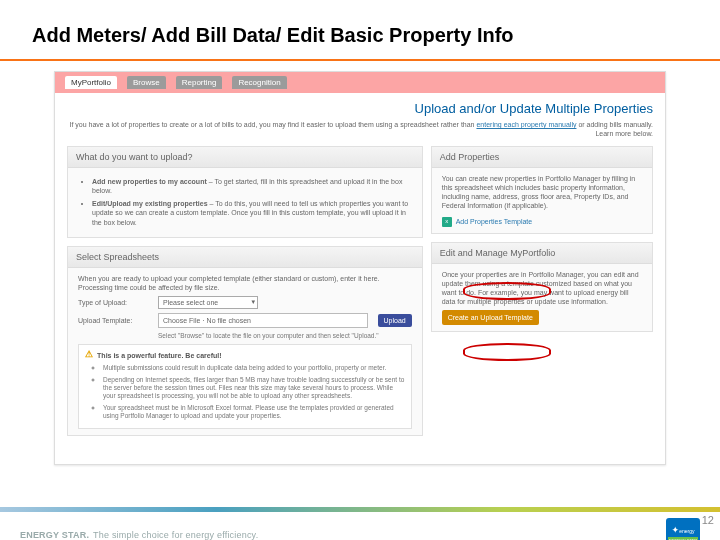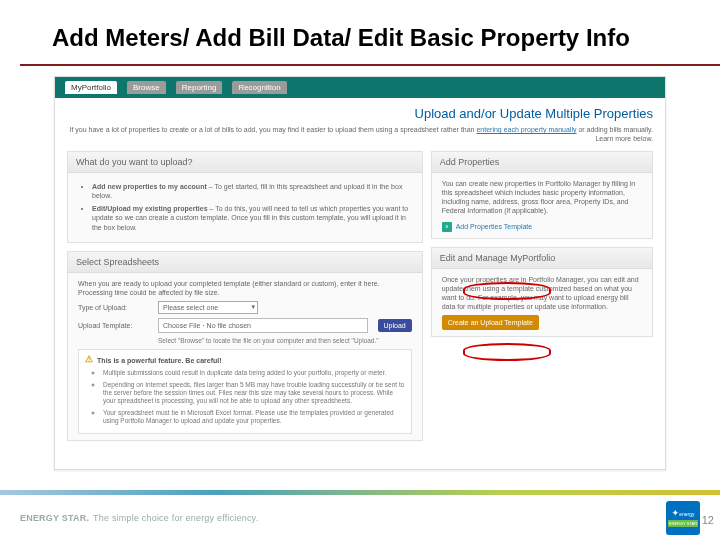--- a/index.html
+++ b/index.html
@@ -1,19 +1,19 @@
 <!DOCTYPE html>
 <html><head>
 <meta charset="utf-8">
 <style>
   * { box-sizing: border-box; margin: 0; padding: 0; }
   body { width: 720px; height: 540px; font-family: Arial, sans-serif; background: #fff; position: relative; }
-  .slide-title { font-size: 24px; font-weight: bold; color: #000; padding: 24px 32px 12px 32px; border-bottom: 2px solid #7f1d1d; margin-left: 20px; }
+  .slide-title { font-size: 20px; font-weight: bold; color: #000; padding: 24px 32px 12px 32px; border-bottom: 2px solid #f97316; }
   .screenshot { margin: 10px 54px 0 54px; background: #fff; border: 1px solid #ddd; box-shadow: 0 1px 2px rgba(0,0,0,0.1); font-size: 7px; color: #555; }
-  .tabbar { background: #0f766e; display: flex; gap: 10px; padding: 4px 10px; }
+  .tabbar { background: #fca5a5; display: flex; gap: 10px; padding: 4px 10px; }
   .tab { background: #9b9b9b; color: #fff; padding: 2px 6px; font-size: 8px; border-radius: 2px 2px 0 0; }
   .tab.active { background: #fff; color: #333; }
   .upload-header { background: #fff; padding: 8px 12px; text-align: right; }
   .upload-header h2 { color: #005ea0; font-size: 13px; font-weight: normal; margin-bottom: 4px; }
   .intro { font-size: 7px; color: #666; line-height: 1.3; }
   .intro a { color: #2a7ab0; text-decoration: underline; }
   .layout { display: flex; gap: 8px; padding: 0 12px 20px 12px; }
   .left { flex: 1.6; }
   .right { flex: 1; }
   .panel { border: 1px solid #e0e0e0; background: #fafafa; margin-bottom: 8px; }
@@ -33,21 +33,21 @@
   .warn-icon { color: #e6a500; font-size: 9px; }
   .warning-box ul { list-style: circle; padding-left: 18px; margin-top: 3px; }
   .warning-box li { font-size: 6.5px; color: #777; margin-bottom: 3px; }
   .tpl-link { display: flex; align-items: center; gap: 4px; margin-top: 6px; }
   .tpl-link .xls { background: #2a8; color: #fff; width: 10px; height: 10px; display: flex; align-items: center; justify-content: center; font-size: 6px; border-radius: 1px; }
   .tpl-link a { color: #2a7ab0; font-size: 7px; }
   .create-btn { background: #d38a00; color: #fff; padding: 3px 6px; font-size: 7px; display: inline-block; border-radius: 2px; margin-top: 4px; }
   .circle { position: absolute; border: 2px solid #c00; border-radius: 50%/40%; width: 88px; height: 18px; }
   .circle1 { top: 282px; left: 463px; }
   .circle2 { top: 343px; left: 463px; }
-  .footer { position: absolute; bottom: 0; left: 0; right: 0; height: 50px; }
+  .footer { position: absolute; bottom: 0; left: 0; right: 0; height: 33px; }
   .gradient-bar { height: 5px; background: linear-gradient(90deg, #a6c8e0 0%, #4aa0c0 30%, #b8d050 70%, #d4c030 100%); }
   .footer-inner { height: 45px; display: flex; align-items: center; justify-content: space-between; padding: 0 20px; }
   .footer-text { font-size: 9px; color: #9aa; letter-spacing: 0.2px; }
   .footer-text strong { font-weight: bold; margin-right: 4px; }
   .logo { width: 34px; height: 34px; background: #0070c0; border: 2px solid #0070c0; border-radius: 3px; display: flex; flex-direction: column; align-items: center; justify-content: center; }
   .logo .star { color: #fff; font-size: 9px; line-height: 1; }
   .logo .band { background: #6cc04a; color: #fff; font-size: 4px; width: 100%; text-align: center; padding: 1px 0; margin-top: 2px; }
   .page-num { position: absolute; bottom: 14px; right: 6px; font-size: 11px; color: #888; }
 </style>
 </head>

